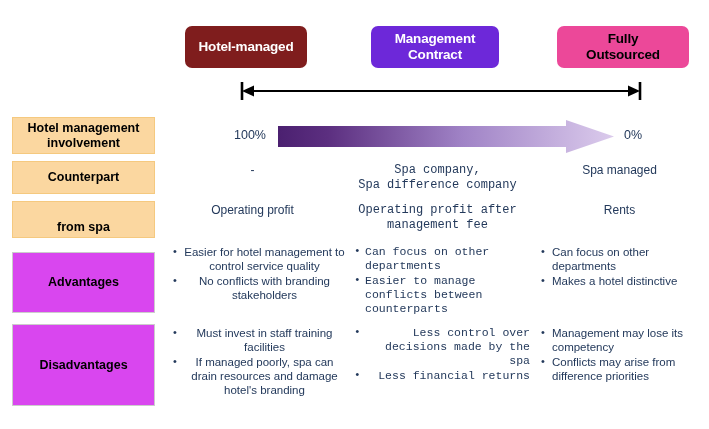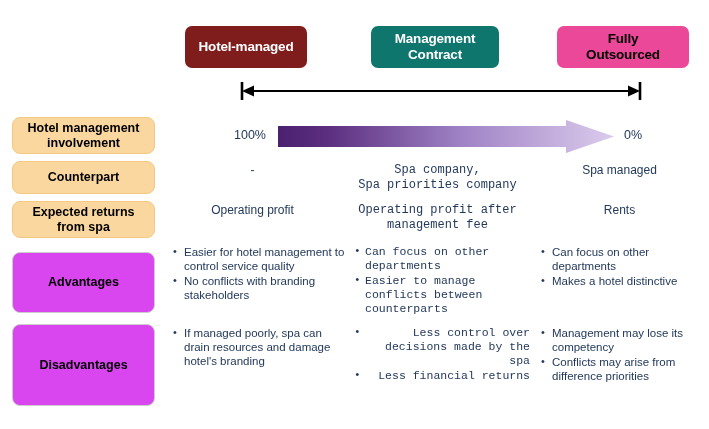--- a/index.html
+++ b/index.html
@@ -31,42 +31,42 @@
     letter-spacing: -0.2px;
     box-sizing: border-box;
     padding: 2px 6px;
   }
   #box-hotel-managed {
     left: 185px; top: 26px; width: 122px; height: 42px;
     background: #7f1d1d; color: #ffffff;
   }
   #box-management-contract {
     left: 371px; top: 26px; width: 128px; height: 42px;
-    background: #0f766e; color: #ffffff;
+    background: #6d28d9; color: #ffffff;
   }
   #box-fully-outsourced {
     left: 557px; top: 26px; width: 132px; height: 42px;
     background: #ec4899; color: #000000;
   }
 
   
   #spectrum-arrow {
     position: absolute;
     left: 236px;
     top: 80px;
     width: 410px;
     height: 22px;
   }
 
   
   .row-label {
     position: absolute;
     left: 12px;
     width: 143px;
-    border-radius: 8px;
+    border-radius: 0;
     display: flex;
     align-items: center;
     justify-content: center;
     text-align: center;
     font-weight: bold;
     font-size: 12.5px;
     line-height: 1.2;
     color: #000000;
     box-sizing: border-box;
     padding: 2px 5px;
@@ -118,21 +118,21 @@
   
   .content-row {
     position: absolute;
     left: 160px;
     width: 549px;
     display: flex;
   }
   .cell {
     box-sizing: border-box;
   }
-  .cell.c1 { width: 185px; }
+  .cell.c1 { width: 185px; text-align: center; }
   .cell.c2 { width: 185px; font-family: Liberation Mono, monospace; }
   .cell.c3 { width: 179px; }
 
   .cell.centered {
     text-align: center;
     font-size: 12px;
     line-height: 1.25;
     color: #23395b;
     padding: 0 4px;
   }
@@ -207,21 +207,21 @@
     <span>involvement</span>
   </span>
 </div>
 
 <div class="row-label tan" id="label-counterpart">
   <span>Counterpart</span>
 </div>
 
 <div class="row-label tan" id="label-returns">
   <span>
-    <span>Expected returns</span><br>
+    <br>
     <span>from spa</span>
   </span>
 </div>
 
 <div class="row-label gray" id="label-advantages">
   <span>Advantages</span>
 </div>
 
 <div class="row-label gray" id="label-disadvantages">
   <span>Disadvantages</span>
@@ -242,21 +242,21 @@
   </svg>
   <span id="pct-right">0%</span>
 </div>
 
 <div class="content-row" id="row-counterpart">
   <div class="cell c1 centered">
     <span>-</span>
   </div>
   <div class="cell c2 centered">
     <span>Spa company,</span><br>
-    <span>Spa priorities company</span>
+    <span>Spa difference company</span>
   </div>
   <div class="cell c3 centered">
     <span>Spa managed</span>
   </div>
 </div>
 
 <div class="content-row" id="row-returns">
   <div class="cell c1 centered">
     <span>Operating profit</span>
   </div>
@@ -286,20 +286,21 @@
     <ul>
       <li>Can focus on other departments</li>
       <li>Makes a hotel distinctive</li>
     </ul>
   </div>
 </div>
 
 <div class="content-row" id="row-disadvantages">
   <div class="cell c1">
     <ul>
+      <li>Must invest in staff training facilities</li>
       <li>If managed poorly, spa can drain resources and damage hotel's branding</li>
     </ul>
   </div>
   <div class="cell c2">
     <ul>
       <li>Less control over decisions made by the spa</li>
       <li>Less financial returns</li>
     </ul>
   </div>
   <div class="cell c3">

